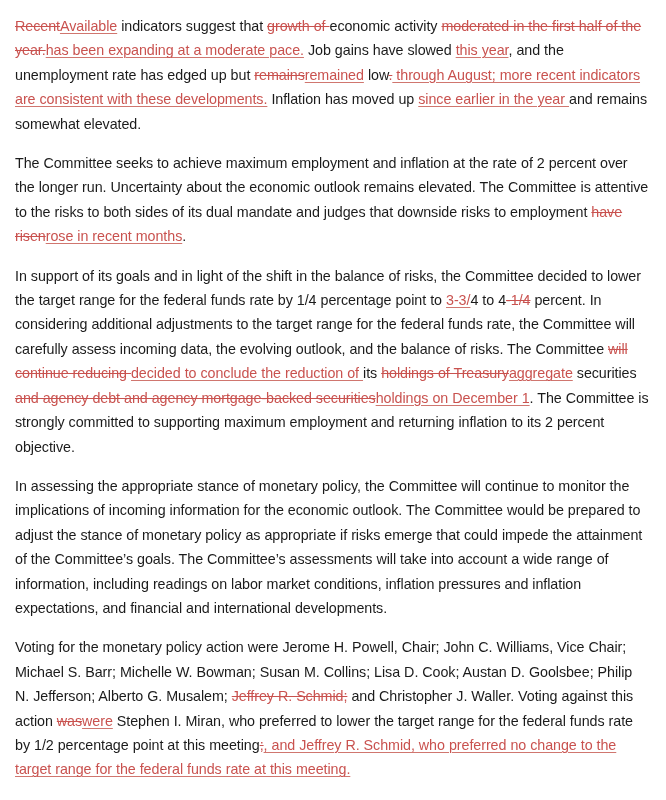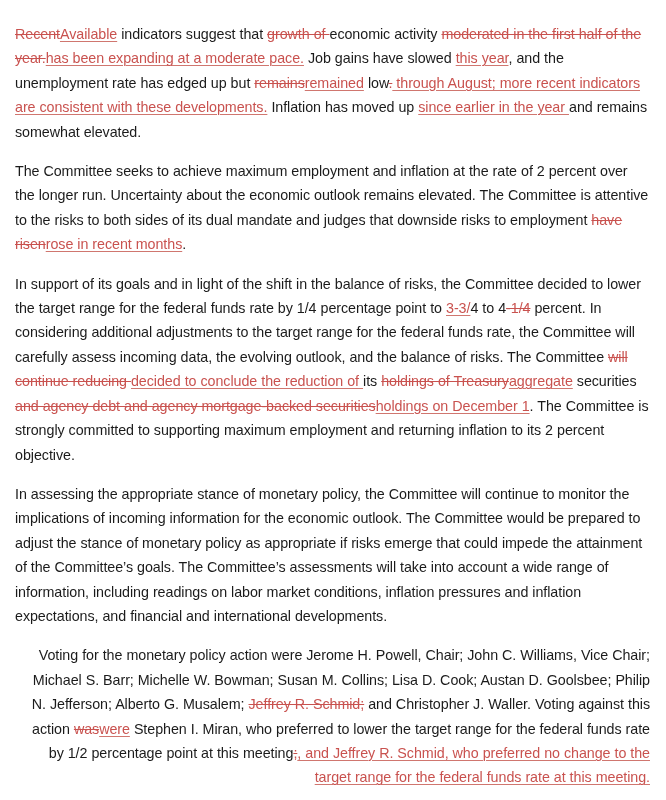--- a/index.html
+++ b/index.html
@@ -11,32 +11,31 @@
     height: 800px;
     background: #ffffff;
     font-family: "Liberation Sans", sans-serif;
     color: #1b1b1b;
     overflow: hidden;
   }
   #doc {
     box-sizing: border-box;
     width: 666px;
     padding: 14px 16px 10px 15px;
-    margin-top: 8px;
   }
   p.para {
     margin: 0 0 15px 0;
     font-size: 14.3px;
     line-height: 24.4px;
     letter-spacing: -0.06px;
     text-align: left;
     word-spacing: 0.1px;
     color: #1b1b1b;
   }
-  p.para:last-child { margin-bottom: 0; text-align: right; }
+  p.para:last-child { margin-bottom: 0; }
 
   .ins {
     color: #c9524f;
     text-decoration: underline;
     text-decoration-color: #d0766f;
     text-decoration-thickness: 1px;
     text-underline-offset: 2px;
   }
   .del {
     color: #c9524f;

